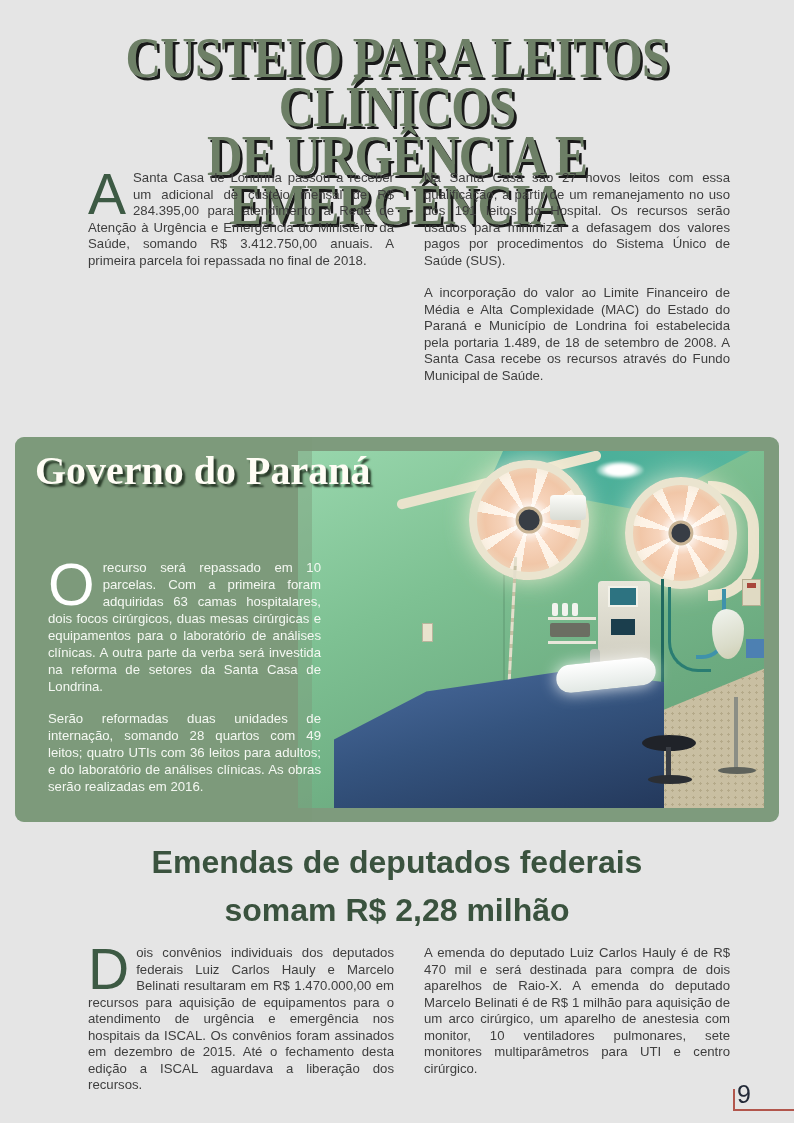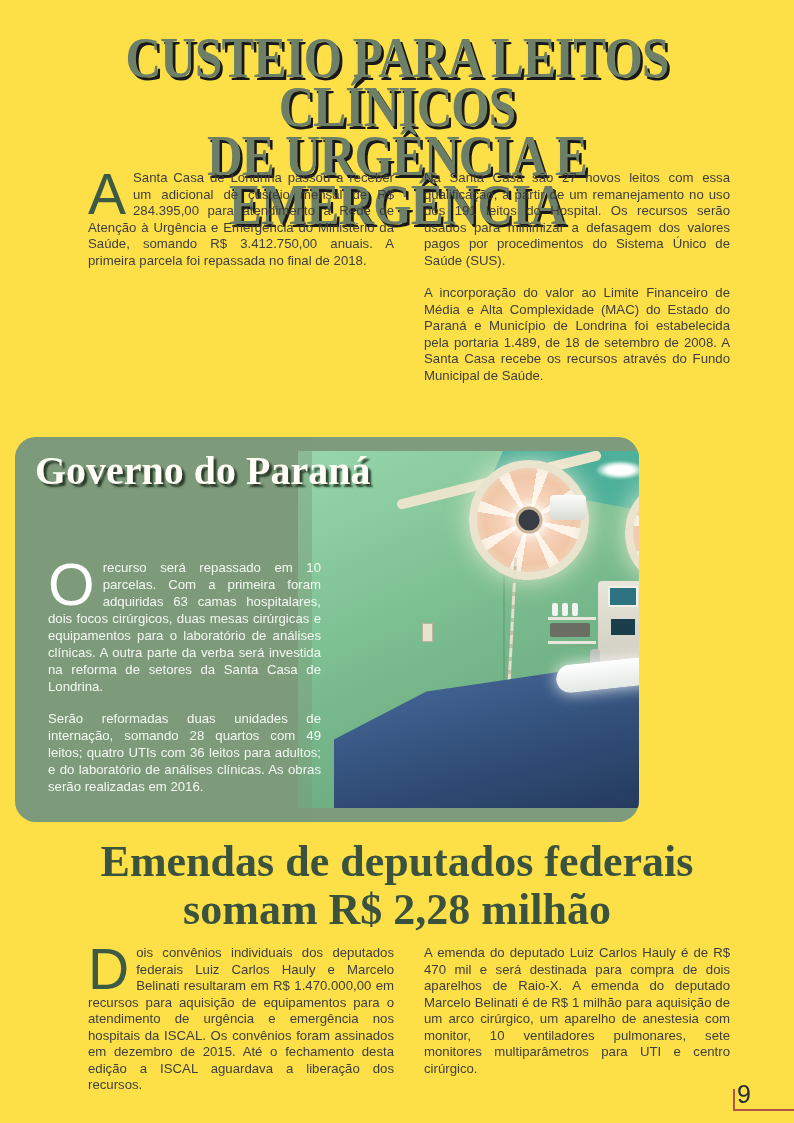--- a/index.html
+++ b/index.html
@@ -1,35 +1,35 @@
 <!DOCTYPE html>
 <html><head>
 <meta charset="utf-8">
 <style>
   html,body{margin:0;padding:0;background:#ffffff;}
-  .page{position:relative;width:794px;height:1123px;background:#fde047;overflow:hidden;
+  .page{position:relative;width:794px;height:1123px;background:#e5e5e5;overflow:hidden;
         font-family:"Liberation Sans",sans-serif;}
 
   
   .main-title{position:absolute;top:34px;left:0;width:100%;text-align:center;
     font-family:"Liberation Serif",serif;font-weight:bold;color:#6d7f66;
     font-size:56px;line-height:49px;text-shadow:3px 3px 0 #191919;}
   .main-title .tline{display:block;transform:scaleX(0.88);transform-origin:50% 50%;letter-spacing:-1px;}
 
   
   .cols{position:absolute;left:88px;width:642px;display:flex;gap:30px;}
   .cols-top{top:170px;}
   .cols-bottom{top:945px;}
   .col{width:306px;font-size:13.2px;line-height:16.5px;text-align:justify;color:#3e3e3e;}
   .col p{margin:0 0 16px 0;}
   .dropcap{float:left;font-size:57px;line-height:44px;margin:2px 7px 0 0;color:#3d5a44;}
 
   
-  .card{position:absolute;left:15px;top:437px;width:624px;height:385px;
-        background:#7e9b7d;border-radius:21px;overflow:hidden;}
+  .card{position:absolute;left:15px;top:437px;width:764px;height:385px;
+        background:#7e9b7d;border-radius:9px;overflow:hidden;}
   .headline{position:absolute;left:20px;top:8px;z-index:6;
     font-family:"Liberation Serif",serif;font-weight:bold;font-size:40px;line-height:51px;
     color:#fffdf5;text-shadow:3px 3px 2px rgba(28,44,28,0.85);}
   .card-text{position:absolute;left:33px;top:122px;width:273px;z-index:6;
     color:#f4f8f2;font-size:13.2px;line-height:17px;text-align:justify;}
   .card-text p{margin:0 0 15px 0;}
   .dropcap-white{float:left;font-size:60px;line-height:46px;margin:3px 8px 0 0;color:#ffffff;}
   .panel-tint{position:absolute;left:0;top:0;bottom:0;width:297px;z-index:4;
     background:rgba(124,152,122,0.45);}
 
@@ -97,21 +97,21 @@
   .sheet{left:258px;top:210px;width:100px;height:28px;border-radius:14px;transform:rotate(-6deg);
     background:linear-gradient(#ffffff,#e2e8e4);box-shadow:0 0 16px rgba(255,255,255,0.85);}
   .stool-seat{left:344px;top:284px;width:54px;height:16px;border-radius:50%;background:#202329;}
   .stool-pole{left:368px;top:296px;width:5px;height:30px;background:#393d44;}
   .stool-base{left:350px;top:324px;width:44px;height:9px;border-radius:50%;background:#2b2e33;}
   .stand-pole{left:436px;top:246px;width:4px;height:74px;background:#8b8e85;}
   .stand-base{left:420px;top:316px;width:38px;height:7px;border-radius:50%;background:#5e625b;}
 
   
   .heading2{position:absolute;top:838px;left:0;width:100%;text-align:center;
-    font-family:Liberation Serif, serif;font-weight:bold;font-size:44px;line-height:48px;color:#3a523e;}
+    font-family:Liberation Sans, sans-serif;font-weight:bold;font-size:32px;line-height:48px;color:#3a523e;}
 
   
   .pagenum{position:absolute;left:737px;top:1080px;font-size:25px;color:#232a38;}
   .corner-v{position:absolute;left:733px;top:1089px;width:2px;height:22px;background:#b2564c;}
   .corner-h{position:absolute;left:733px;top:1109px;width:61px;height:2px;background:#b2564c;}
 </style>
 </head>
 <body>
 
 <div class="page">

